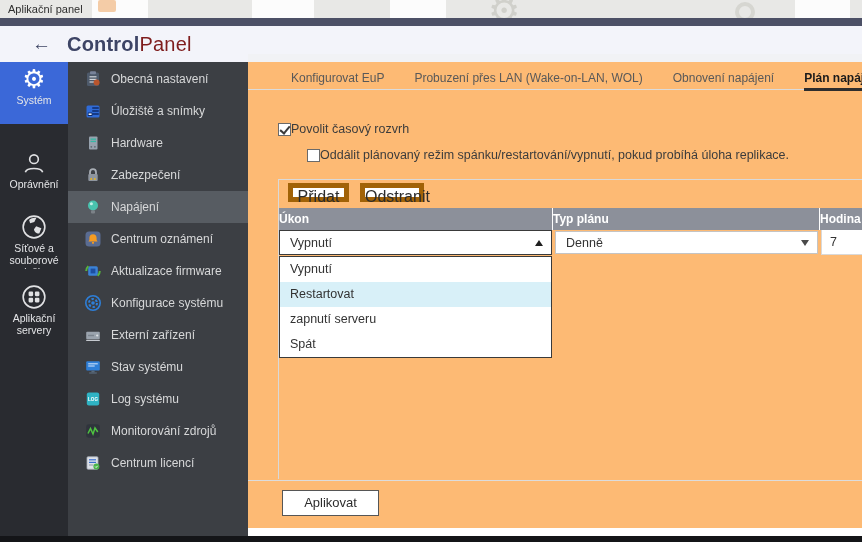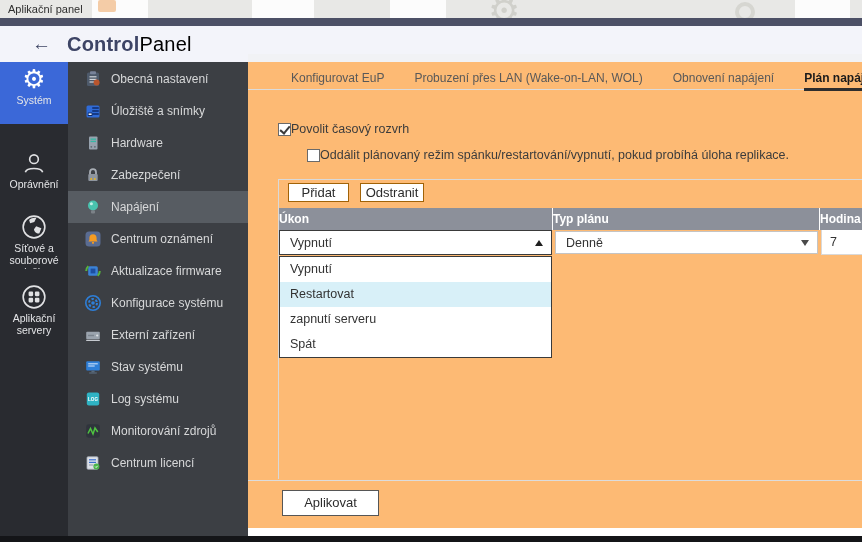--- a/index.html
+++ b/index.html
@@ -14,21 +14,21 @@
   .ghost-gear{position:absolute;left:488px;top:-10px;font-size:36px;color:#d0d0cb;font-family:"DejaVu Sans",sans-serif;}
   .ghost-magnifier{position:absolute;left:735px;top:2px;width:20px;height:20px;border:4px solid #d6d6d1;border-radius:50%;}
 
   .navy-bar{position:absolute;left:0;top:18px;width:862px;height:8px;background:#4c5066;}
 
   
   .app-header{position:absolute;left:0;top:26px;width:862px;height:36px;background:#f3f4fa;display:flex;align-items:center;}
   .back-arrow{margin-left:32px;font-size:19px;color:#3d4463;cursor:pointer;}
   .app-title{margin-left:16px;font-size:20px;letter-spacing:.2px;}
   .title-bold{font-weight:bold;color:#3d4465;}
-  .title-light{font-weight:normal;color:#000000;}
+  .title-light{font-weight:normal;color:#7f1d1d;}
 
   
   .rail{position:absolute;left:0;top:62px;width:68px;height:474px;background:#292b30;}
   .rail-item{position:absolute;left:0;width:68px;text-align:center;color:#e4e5e7;cursor:pointer;}
   .rail-item .r-icon{display:block;margin:4px auto 2px auto;width:26px;height:26px;}
   .rail-item .r-label{display:block;font-size:10.5px;line-height:12px;white-space:pre-line;overflow:hidden;}
   .rail-item.active{background:#3b68d8;}
   .rail-gear{font-size:26px;line-height:26px;color:#fff;font-family:"DejaVu Sans",sans-serif;}
 
   
@@ -46,21 +46,21 @@
   .tab{position:relative;height:22px;line-height:20px;font-size:12px;color:#595959;white-space:nowrap;cursor:pointer;}
   .tab.active{color:#1b1b1b;font-weight:bold;}
   .tab.active::after{content:"";position:absolute;left:0;right:0;bottom:-1px;height:3px;background:#2d2d2d;}
 
   .cb-row{position:absolute;display:flex;align-items:center;height:18px;}
   .cb{width:13px;height:13px;border:1px solid #6a6a6a;background:#fff;position:relative;flex:0 0 13px;cursor:pointer;}
   .cb.checked::after{content:"";position:absolute;left:3px;top:0px;width:4px;height:8px;border-right:2px solid #3b3b3b;border-bottom:2px solid #3b3b3b;transform:rotate(40deg);}
   .cb-label{font-size:12.5px;color:#3c3c3c;white-space:nowrap;}
 
   .panel{position:absolute;left:30px;top:125px;right:-3px;height:300px;border:1px solid #d9d9d9;border-bottom:none;}
-  .btn{position:absolute;background:#fff;border:1px solid #a16207;font-size:13px;color:#2c2c2c;text-align:center;cursor:pointer;padding:0;}
+  .btn{position:absolute;background:#fff;border:5px solid #a16207;font-size:16px;color:#2c2c2c;text-align:center;cursor:pointer;padding:0;}
   .btn-add{left:9px;top:3px;width:61px;height:19px;line-height:17px;}
   .btn-remove{left:81px;top:3px;width:64px;height:19px;line-height:17px;}
 
   .table{position:absolute;left:0;right:0;top:28px;}
   .thead{display:flex;height:22px;background:#8c909a;}
   .th{line-height:22px;font-size:12px;font-weight:bold;color:#fff;white-space:nowrap;}
   .th1{width:274px;border-right:1px solid #fdfdfd;}
   .th2{width:267px;border-right:1px solid #fdfdfd;}
   .th3{flex:1;}
   .trow{position:relative;height:26px;}

